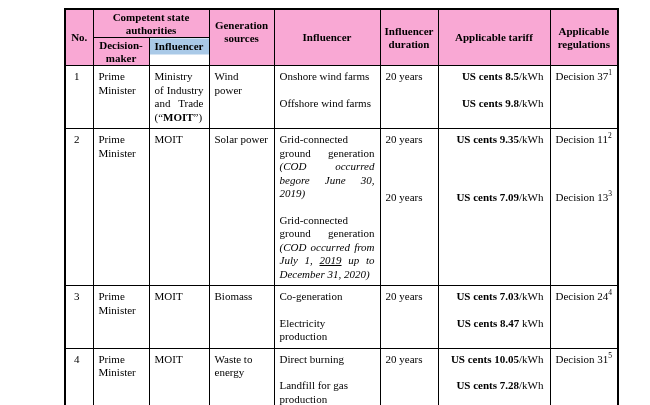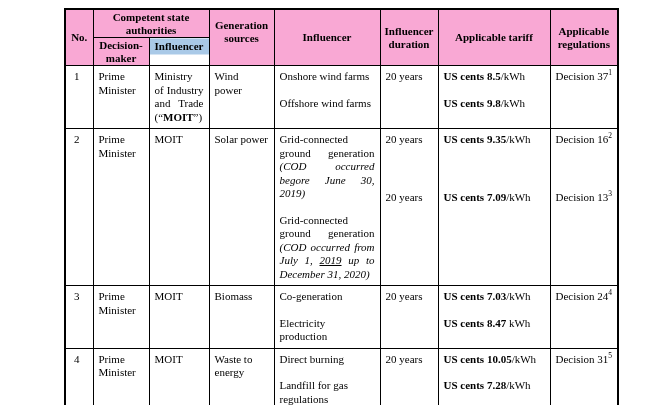--- a/index.html
+++ b/index.html
@@ -56,21 +56,21 @@
   tr.row-2  { height: 142px; }
   tr.row-3  { height: 60px; }
   tr.row-4  { height: 73px; }
 
   td p { margin: 0; }
   td p + p { margin-top: 13px; }
   td.big-gap p + p { margin-top: 44px; }
 
   td.no-cell { padding-left: 8px; }
   td.jus { text-align: justify; }
-  td.tariff-cell { padding-right: 6px; }
+  td.tariff-cell { text-align: right; padding-right: 6px; }
   td.tariff-cell p { white-space: nowrap; }
   td.tariff-cell .b { font-weight: bold; }
   td.reg-cell p { white-space: nowrap; }
 
   .it { font-style: italic; margin-top: 23px; }
   .u  { text-decoration: underline; }
   sup.fn { font-size: 7.5px; line-height: 0; vertical-align: super; }
 </style>
 </head>
 <body>
@@ -135,21 +135,21 @@
       </td>
       <td class="big-gap">
         <p>20 years</p>
         <p>20 years</p>
       </td>
       <td class="tariff-cell big-gap">
         <p><span class="b">US cents 9.35</span><span>/kWh</span></p>
         <p><span class="b">US cents 7.09</span><span>/kWh</span></p>
       </td>
       <td class="reg-cell big-gap">
-        <p><span>Decision 16</span><sup class="fn">2</sup></p>
+        <p><span>Decision 11</span><sup class="fn">2</sup></p>
         <p><span>Decision 13</span><sup class="fn">3</sup></p>
       </td>
     </tr>
 
     <tr class="row-3">
       <td class="no-cell">3</td>
       <td>Prime Minister</td>
       <td>MOIT</td>
       <td>Biomass</td>
       <td>
@@ -168,21 +168,21 @@
       </td>
     </tr>
 
     <tr class="row-4">
       <td class="no-cell">4</td>
       <td>Prime Minister</td>
       <td>MOIT</td>
       <td>Waste to energy</td>
       <td>
         <p>Direct burning</p>
-        <p>Landfill for gas regulations</p>
+        <p>Landfill for gas production</p>
       </td>
       <td>
         <p>20 years</p>
       </td>
       <td class="tariff-cell">
         <p><span class="b">US cents 10.05</span><span>/kWh</span></p>
         <p><span class="b">US cents 7.28</span><span>/kWh</span></p>
       </td>
       <td class="reg-cell">
         <p><span>Decision 31</span><sup class="fn">5</sup></p>

